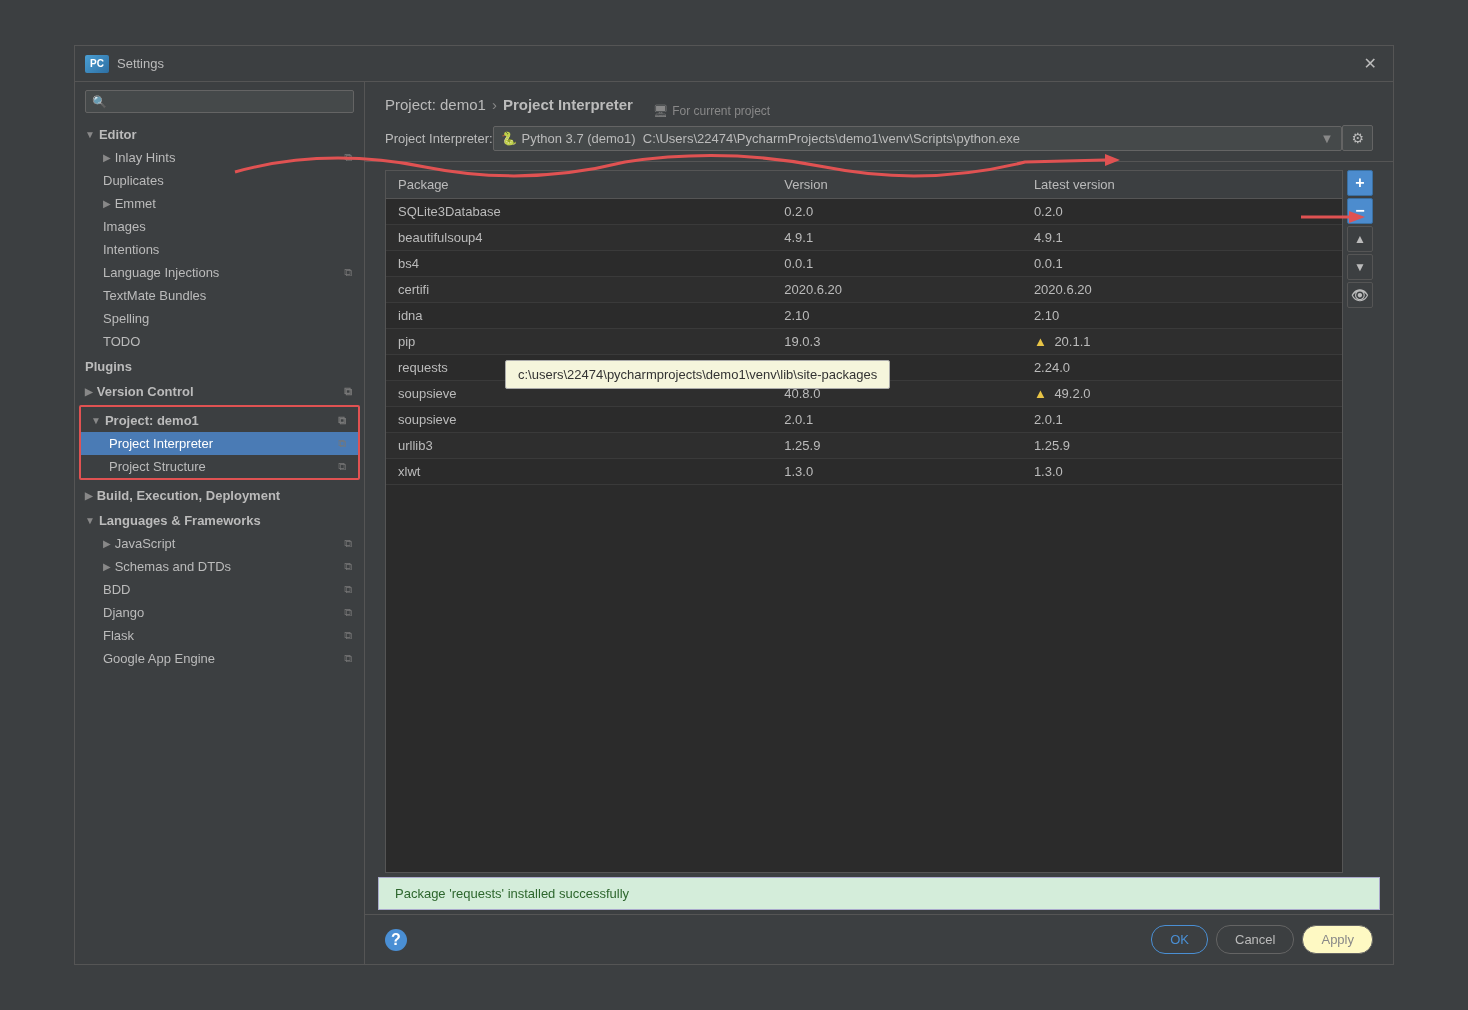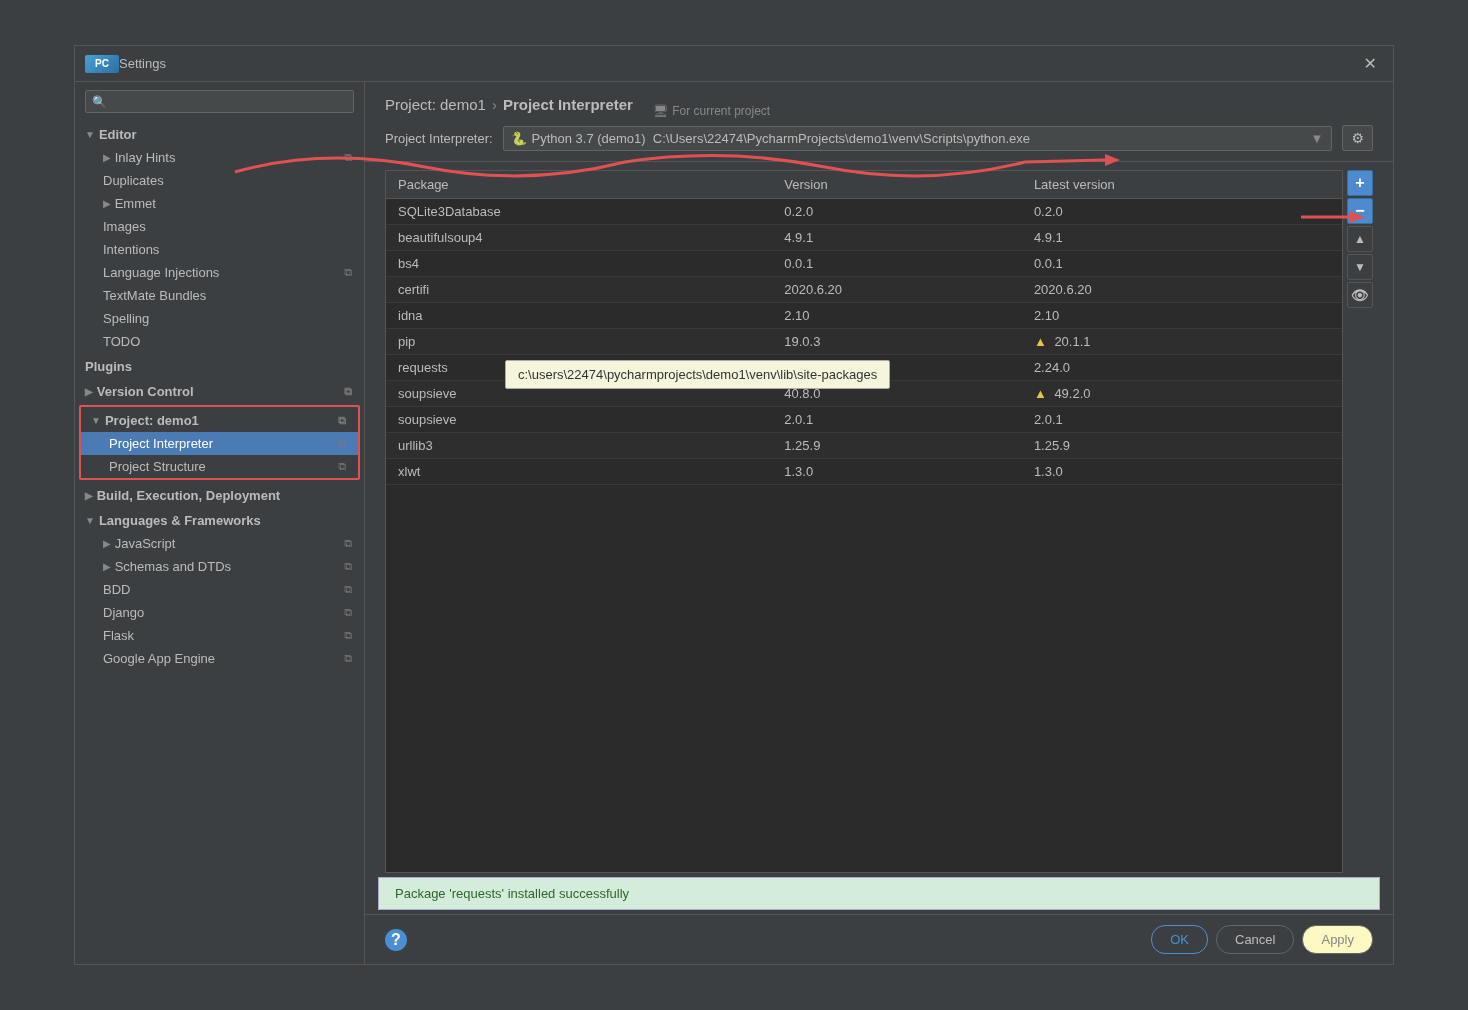--- a/index.html
+++ b/index.html
@@ -25,22 +25,23 @@
     .title-bar {
       background: #3c3f41;
       height: 36px;
       display: flex;
       align-items: center;
       padding: 0 10px;
       border-bottom: 1px solid #555;
       flex-shrink: 0;
     }
     .title-bar-icon {
-      width: 34px;
+      width: 24px;
       height: 18px;
+      margin-right: 8px;
       background: linear-gradient(135deg, #4a9fd4, #2d6fa3);
       border-radius: 2px;
       display: flex;
       align-items: center;
       justify-content: center;
       font-size: 10px;
       color: white;
       font-weight: bold;
     }
     .title-bar-title {
@@ -147,21 +148,20 @@
       margin-left: 20px;
       color: #888;
       font-size: 12px;
       display: flex;
       align-items: center;
       gap: 4px;
     }
     .interpreter-row {
       display: flex;
       align-items: center;
-      gap: 10px;
     }
     .interpreter-label {
       color: #bbb;
       font-size: 13px;
       white-space: nowrap;
     }
     .interpreter-dropdown {
       flex: 1;
       background: #45494a;
       border: 1px solid #646464;

